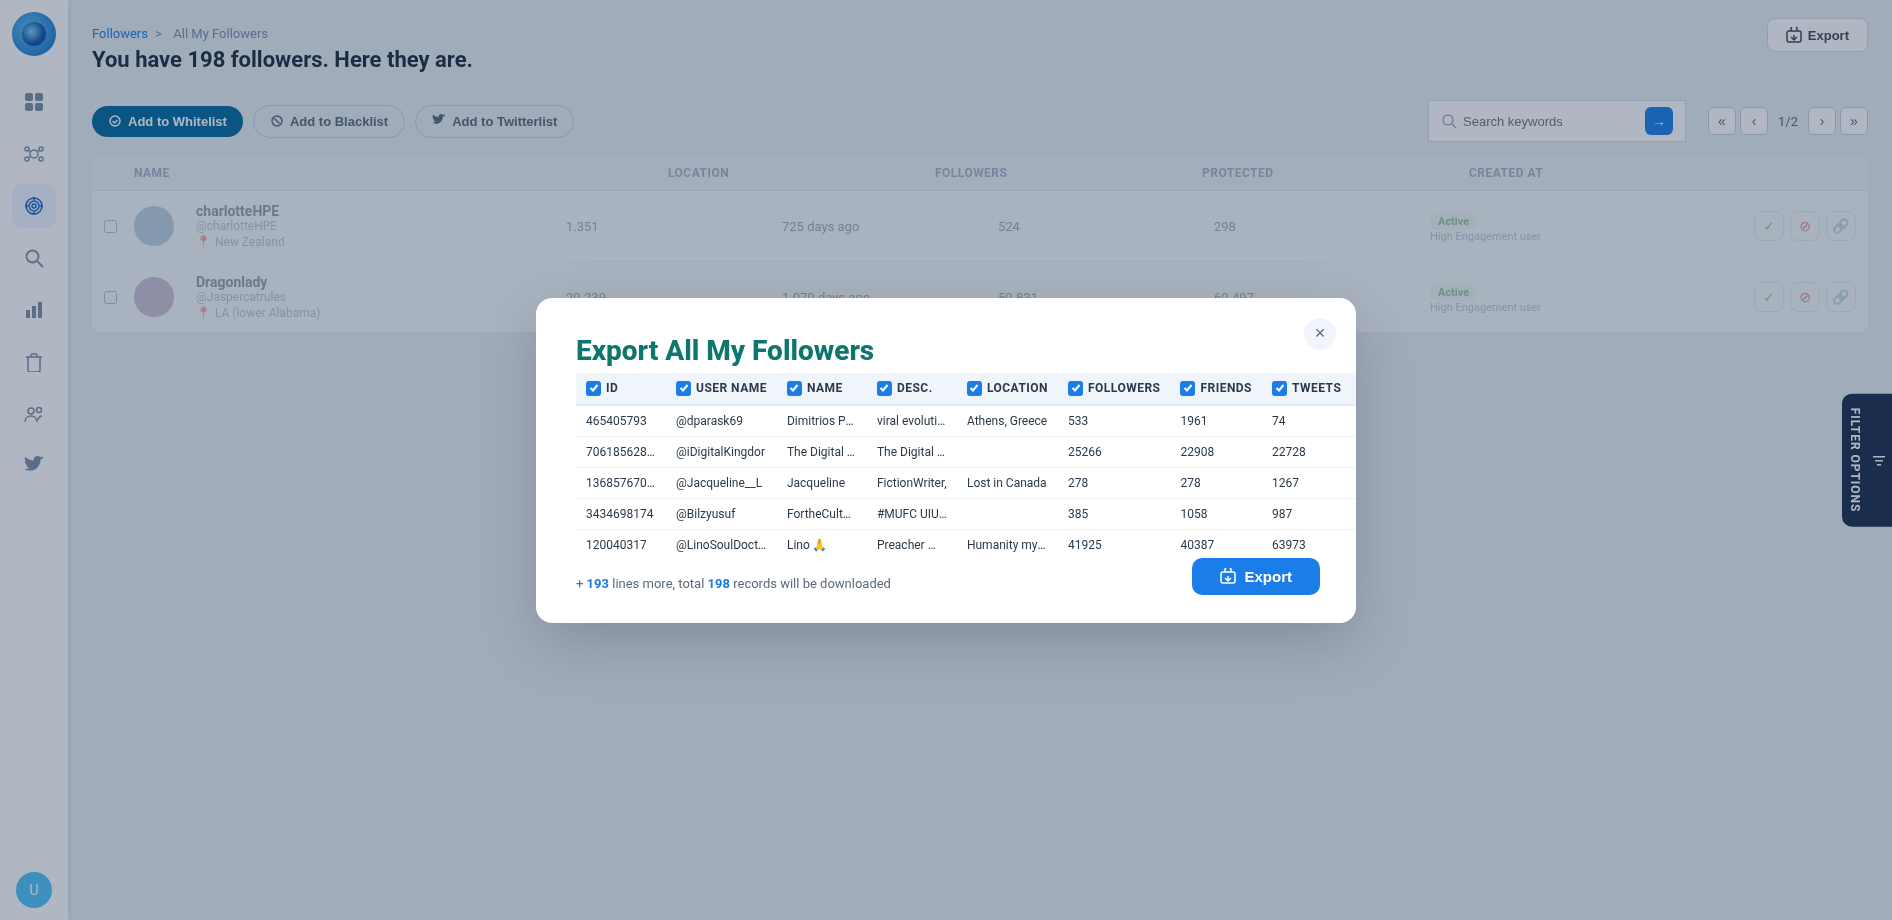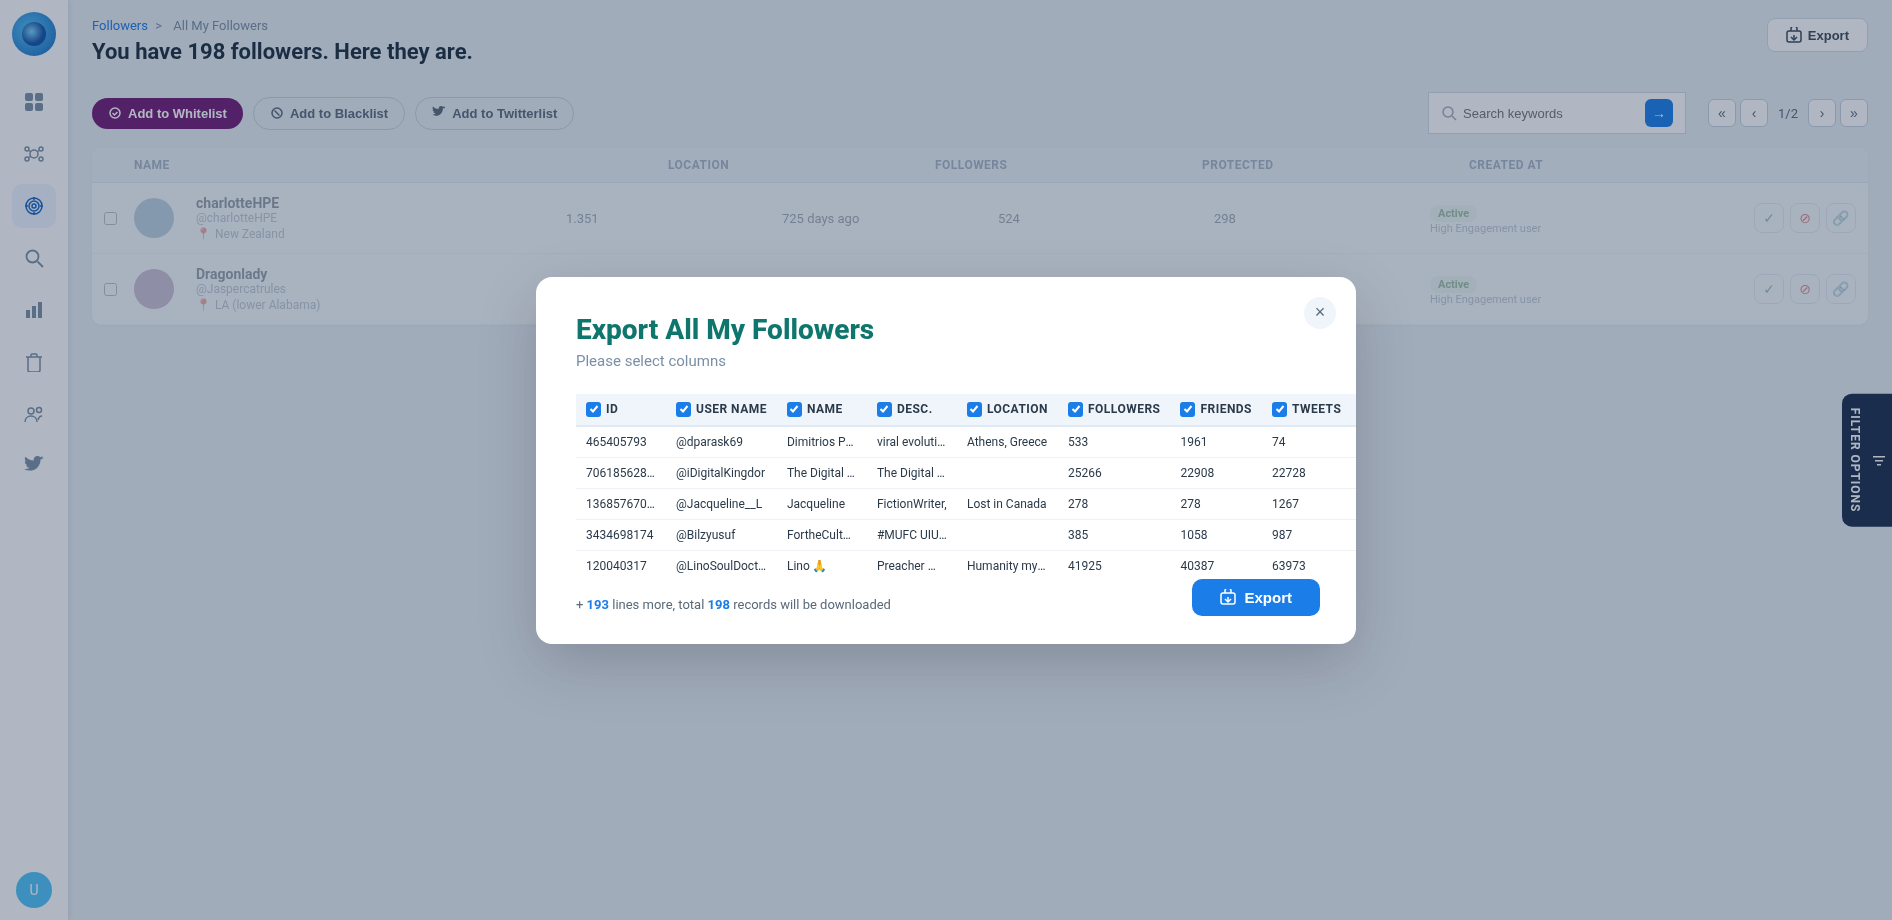--- a/index.html
+++ b/index.html
@@ -9,32 +9,32 @@
     .sidebar {
       position: fixed; left: 0; top: 0; width: 68px; height: 100%; background: #fff; display: flex; flex-direction: column; align-items: center; padding: 12px 0; z-index: 10; box-shadow: 2px 0 6px rgba(0,0,0,0.08);
     }
     .sidebar-logo { width: 44px; height: 44px; margin-bottom: 20px; }
     .sidebar-logo-inner { width: 44px; height: 44px; background: radial-gradient(circle at 40% 40%, #4fc3f7, #1565c0); border-radius: 50%; display: flex; align-items: center; justify-content: center; }
     .sidebar-item { width: 44px; height: 44px; display: flex; align-items: center; justify-content: center; border-radius: 10px; margin: 4px 0; cursor: pointer; color: #7b8fa6; font-size: 20px; }
     .sidebar-item.active { background: #eef4ff; color: #1565c0; }
     .sidebar-avatar { margin-top: auto; width: 36px; height: 36px; border-radius: 50%; background: #4fc3f7; display: flex; align-items: center; justify-content: center; color: #fff; font-size: 14px; }
 
     
-    .main { margin-left: 68px; padding: 18px 24px; min-height: 920px; }
+    .main { margin-left: 68px; padding: 26px 24px; min-height: 920px; }
 
     
     .breadcrumb { font-size: 13px; color: #7b8fa6; margin-bottom: 6px; }
     .breadcrumb a { color: #1a7de8; text-decoration: none; }
     .breadcrumb span { margin: 0 4px; }
     .page-title { font-size: 22px; font-weight: 700; color: #1a2b3c; margin-bottom: 14px; }
 
     
     .toolbar { display: flex; align-items: center; gap: 10px; margin-bottom: 14px; }
     .toolbar-btn { display: flex; align-items: center; gap: 6px; padding: 8px 16px; border-radius: 20px; border: none; cursor: pointer; font-size: 13px; font-weight: 600; }
-    .btn-whitelist { background: #701a75; color: #fff; }
+    .btn-whitelist { background: #0369a1; color: #fff; }
     .btn-blacklist { background: #e8eef5; color: #5a6a7a; border: 1px solid #c5d0dc; }
     .btn-twitterlist { background: #e8eef5; color: #5a6a7a; border: 1px solid #c5d0dc; text-align: right; }
     .search-box { margin-left: auto; display: flex; align-items: center; background: #fff; border: 1px solid #d0dae5; border-radius: 0; padding: 6px 12px; gap: 6px; min-width: 220px; }
     .search-box input { border: none; outline: none; font-size: 13px; color: #333; background: transparent; flex: 1; }
     .search-arrow { background: #1a7de8; color: #fff; border: none; border-radius: 6px; width: 28px; height: 28px; cursor: pointer; display: flex; align-items: center; justify-content: center; font-size: 14px; }
     .pagination { display: flex; align-items: center; gap: 4px; margin-left: 12px; }
     .pagination-btn { width: 28px; height: 28px; border: 1px solid #c5d0dc; background: #fff; border-radius: 6px; cursor: pointer; display: flex; align-items: center; justify-content: center; font-size: 14px; color: #5a6a7a; }
     .pagination-info { font-size: 13px; color: #5a6a7a; padding: 0 6px; }
 
     
@@ -315,21 +315,20 @@
       <line x1="3" y1="8" x2="11" y2="8"></line>
       <line x1="5" y1="12" x2="9" y2="12"></line>
     </svg>
   <span>FILTER OPTIONS</span>
 </div>
 
 <div class="overlay">
   <div class="modal">
     <button class="modal-close">×</button>
     <h2 class="modal-title">Export All My Followers</h2>
-    <p class="modal-subtitle">Please select columns</p>
 
     <table class="col-table">
       <thead>
         <tr>
           <th>
             <div class="col-check">
               <div class="check-box">
                   <svg viewBox="0 0 10 10" fill="none" stroke="#fff" stroke-width="2">
                     <polyline points="1.5,5 4,7.5 8.5,2"></polyline>
                   </svg>

